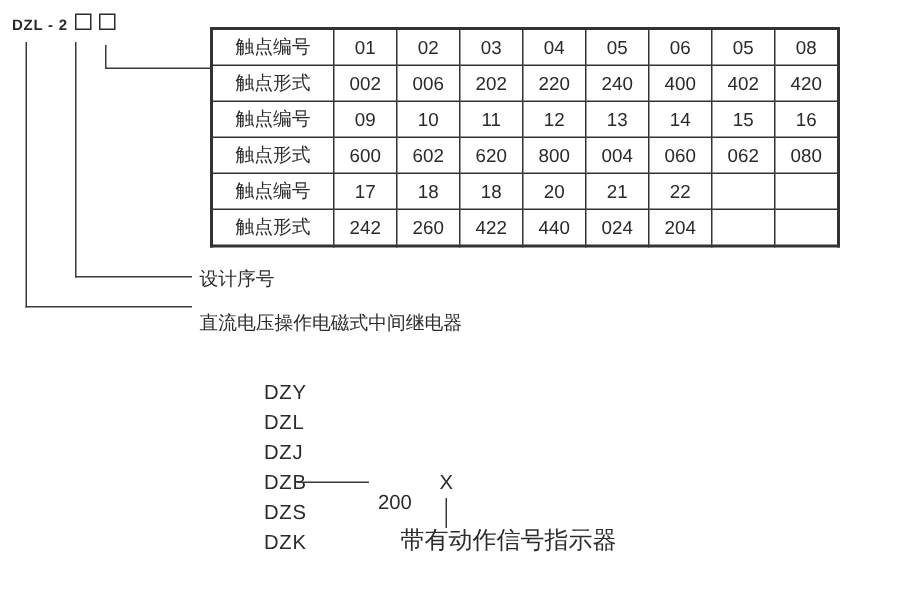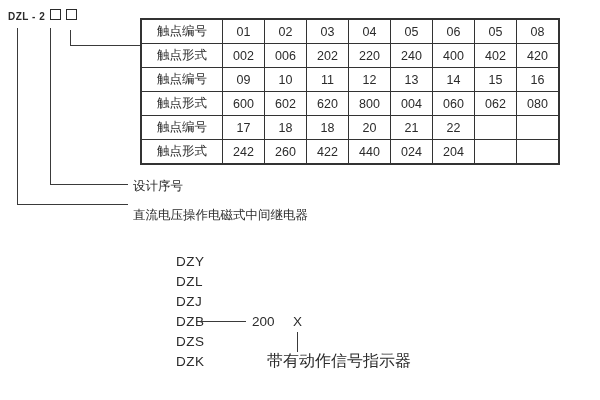--- a/index.html
+++ b/index.html
@@ -38,21 +38,21 @@
   
   .callout { font-size:12.5px; white-space:nowrap; height:14px; line-height:14px; }
   .callout-design { left:133px; top:179px; }
   .callout-relay  { left:133px; top:208px; }
 
   
   .series-item {
     position:absolute; left:176px; height:20px; line-height:20px;
     font-size:13.5px; letter-spacing:0.5px; white-space:nowrap;
   }
-  .dzb-number { left:252px; top:312px; height:20px; line-height:20px; font-size:13.5px; }
+  .dzb-number { left:252px; top:325px; height:20px; line-height:20px; font-size:13.5px; }
   .dzb-variant { left:293px; top:312px; height:20px; line-height:20px; font-size:13.5px; }
   .indicator-note { left:267px; top:352px; height:18px; line-height:18px; font-size:16px; white-space:nowrap; }
 </style>
 </head>
 <body>
 
 <div class="abs model-label">
   <span>DZL - 2</span><span class="ph-box"></span><span class="ph-box"></span>
 </div>
 

